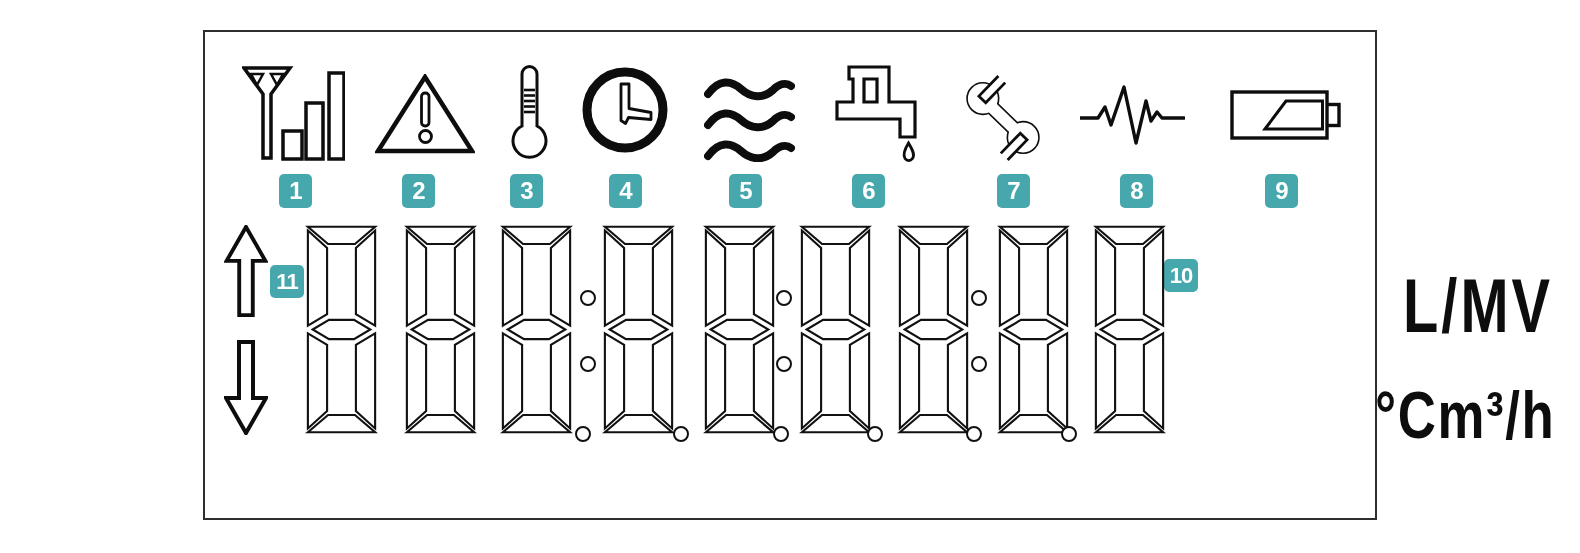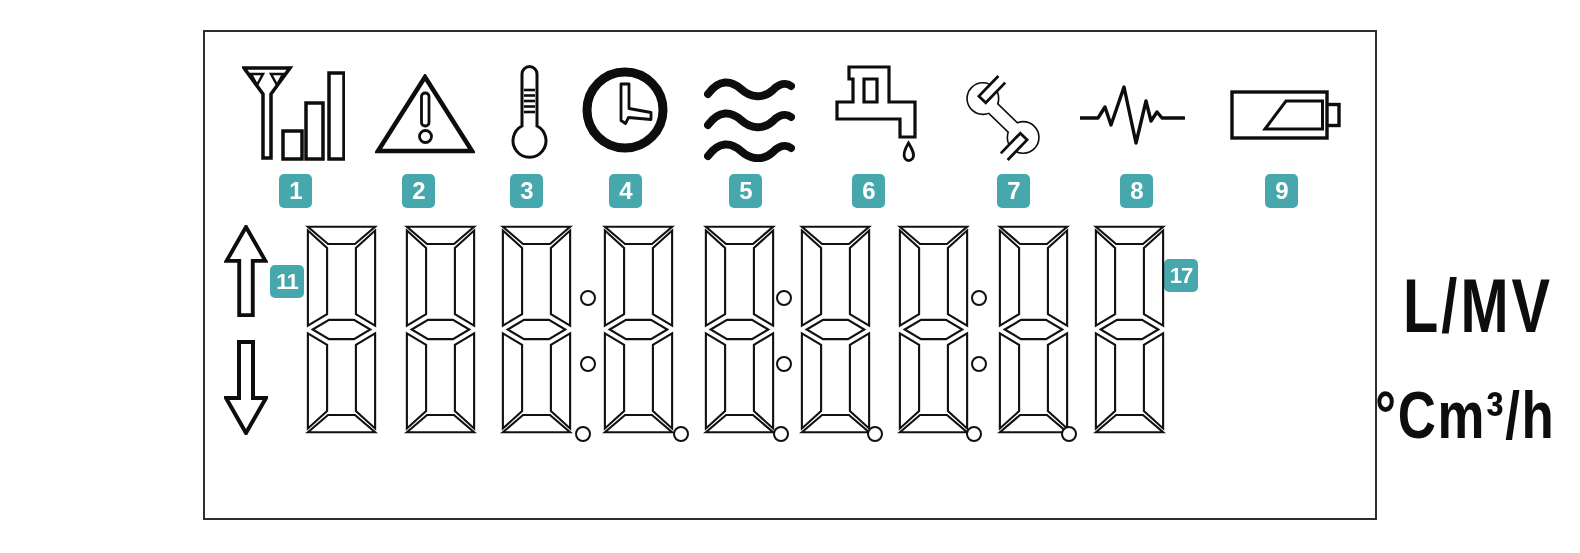--- a/index.html
+++ b/index.html
@@ -112,21 +112,21 @@
     <div class="badge" style="left:1060px;top:142px;">9</div>
 
     <svg class="abs" style="left:19px;top:193px;" width="44" height="92" viewBox="0 0 44 95">
       <path d="M22,2 L42,37 H29 V93 H15 V37 H2 Z" stroke="#0d0d0d" stroke-width="4" fill="#fff" stroke-linejoin="miter"></path>
     </svg>
     <svg class="abs" style="left:19px;top:308px;" width="44" height="95" viewBox="0 0 44 95">
       <path d="M22,93 L2,58 H15 V2 H29 V58 H42 Z" stroke="#0d0d0d" stroke-width="4" fill="#fff" stroke-linejoin="miter"></path>
     </svg>
 
     <div class="badge small" style="left:65px;top:233px;">11</div>
-    <div class="badge small" style="left:959px;top:227px;">17</div>
+    <div class="badge small" style="left:959px;top:227px;">10</div>
 
     <svg width="0" height="0" style="position:absolute">
       <defs>
         <g id="seg8" stroke="#111" stroke-width="2.2" fill="#fff" stroke-linejoin="miter">
           <path d="M3,3 H73 L52,21 H24 Z"></path>
           <path d="M3,7 L23,25 V94 L3,106 Z"></path>
           <path d="M73,7 V106 L53,94 V25 Z"></path>
           <path d="M8,110 L25,100 H51 L68,110 L51,120 H25 Z"></path>
           <path d="M3,114 L23,126 V195 L3,213 Z"></path>
           <path d="M73,114 V213 L53,195 V126 Z"></path>

